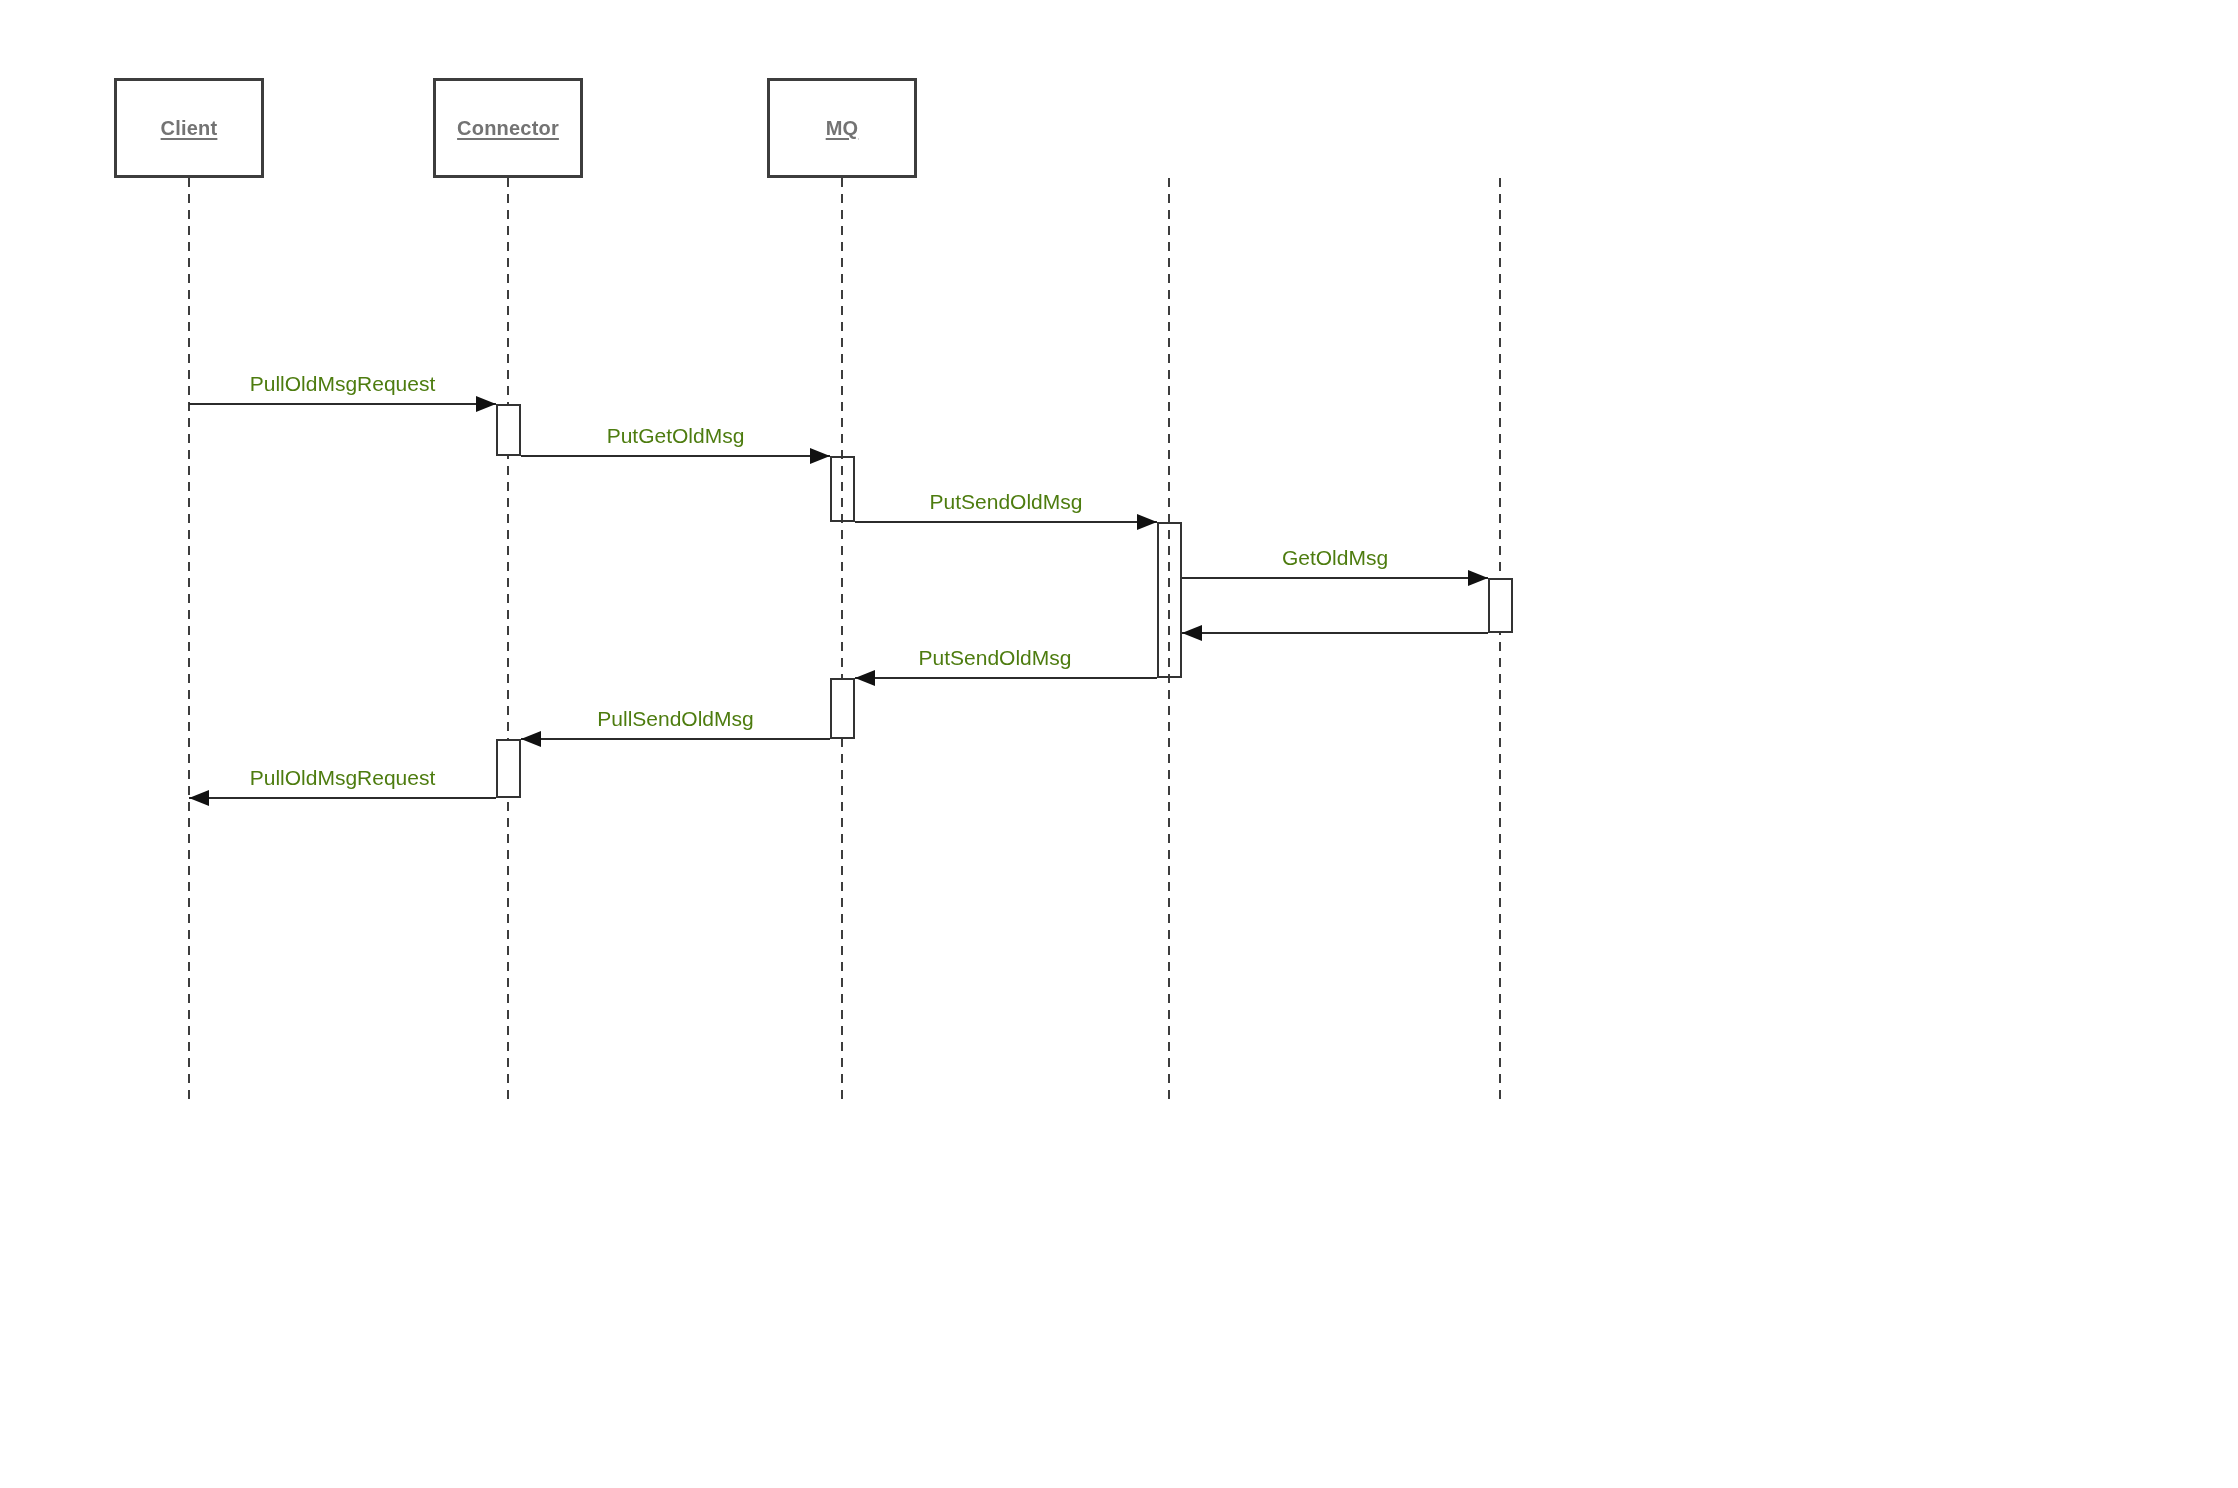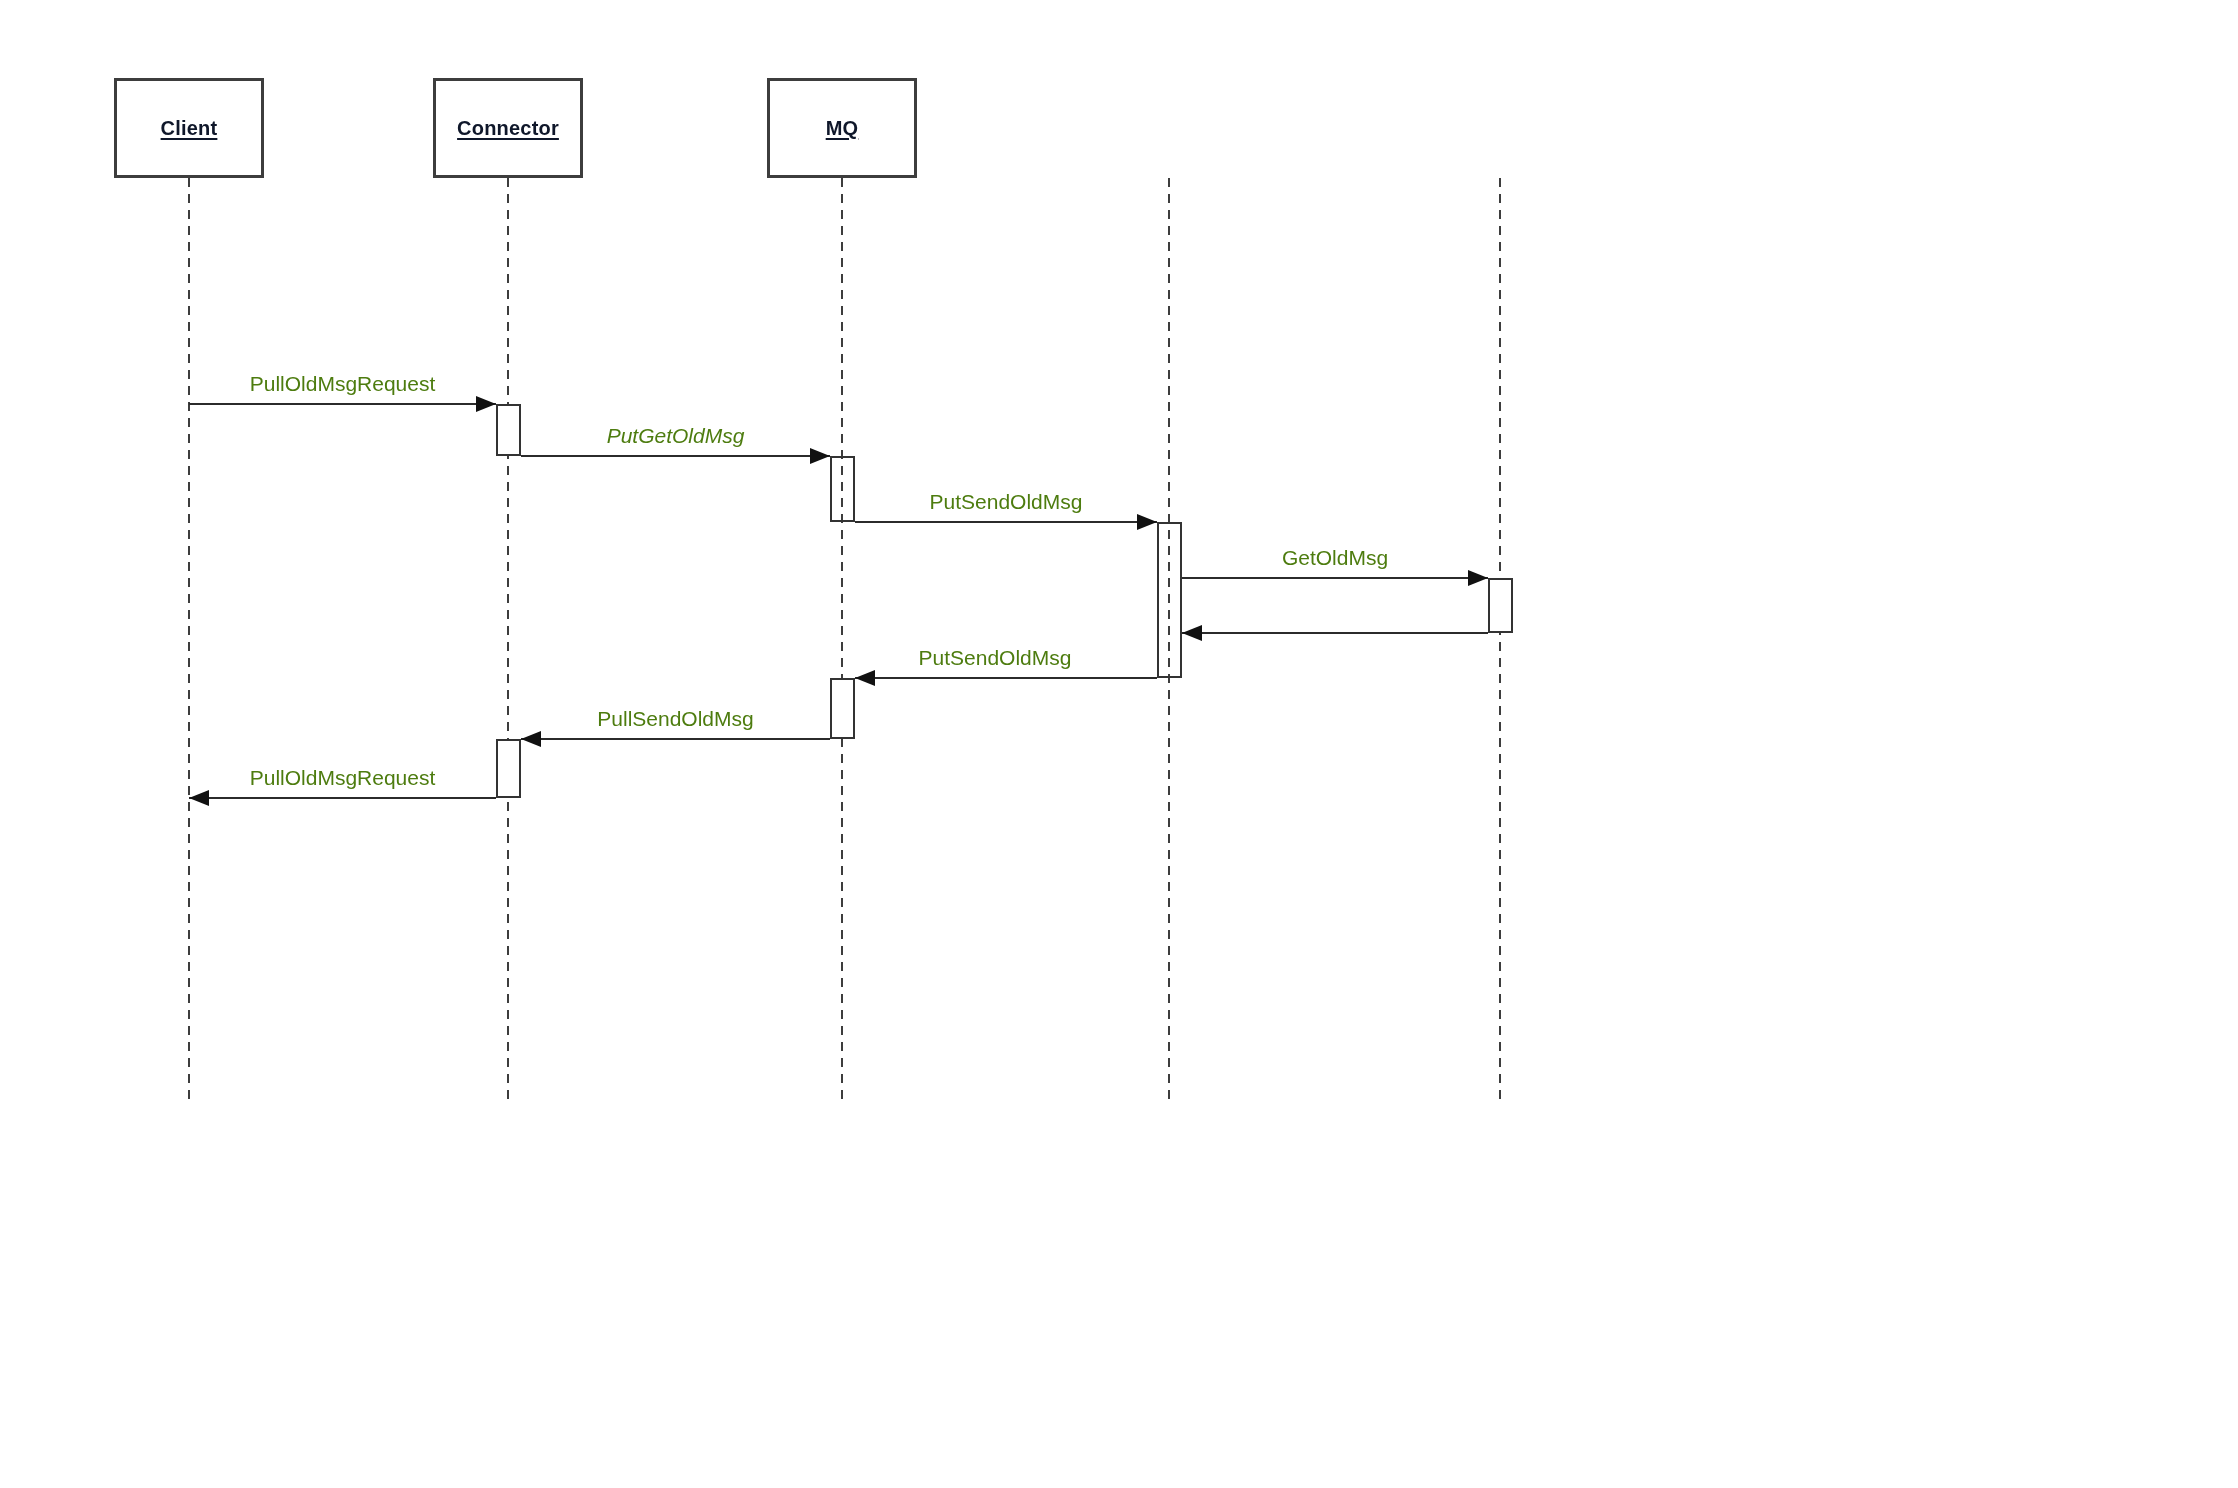--- a/index.html
+++ b/index.html
@@ -32,21 +32,21 @@
     display: flex;
     align-items: center;
     justify-content: center;
   }
   .actor-label {
     font-size: 20px;
     font-weight: bold;
     text-decoration: underline;
     text-underline-offset: 3px;
     letter-spacing: 0.2px;
-    color: #0f172a;
+    color: #737373;
     white-space: nowrap;
   }
   
   .lifeline {
     position: absolute;
     top: 178px;
     width: 2px;
     height: 927px;
     background: repeating-linear-gradient(
       to bottom,
@@ -115,21 +115,21 @@
   <div class="activation see-through" style="left:830px; top:456px; height:66px;"></div>
   <div class="activation see-through" style="left:1157px; top:522px; height:156px;"></div>
   <div class="activation" style="left:1488px; top:578px; height:55px;"></div>
   <div class="activation" style="left:830px; top:678px; height:61px;"></div>
   <div class="activation" style="left:496px; top:739px; height:59px;"></div>
 
   <div class="msg-label" style="left:189px; width:307px; top:372px;">PullOldMsgRequest</div>
   <div class="msg-line" style="left:189px; top:403px; width:307px;"></div>
   <div class="arrowhead right" style="left:476px; top:396px;"></div>
 
-  <div class="msg-label" style="left:521px; width:309px; top:424px;font-style:italic;">PutGetOldMsg</div>
+  <div class="msg-label" style="left:521px; width:309px; top:424px;">PutGetOldMsg</div>
   <div class="msg-line" style="left:521px; top:455px; width:309px;"></div>
   <div class="arrowhead right" style="left:810px; top:448px;"></div>
 
   <div class="msg-label" style="left:855px; width:302px; top:490px;">PutSendOldMsg</div>
   <div class="msg-line" style="left:855px; top:521px; width:302px;"></div>
   <div class="arrowhead right" style="left:1137px; top:514px;"></div>
 
   <div class="msg-label" style="left:1182px; width:306px; top:546px;">GetOldMsg</div>
   <div class="msg-line" style="left:1182px; top:577px; width:306px;"></div>
   <div class="arrowhead right" style="left:1468px; top:570px;"></div>

